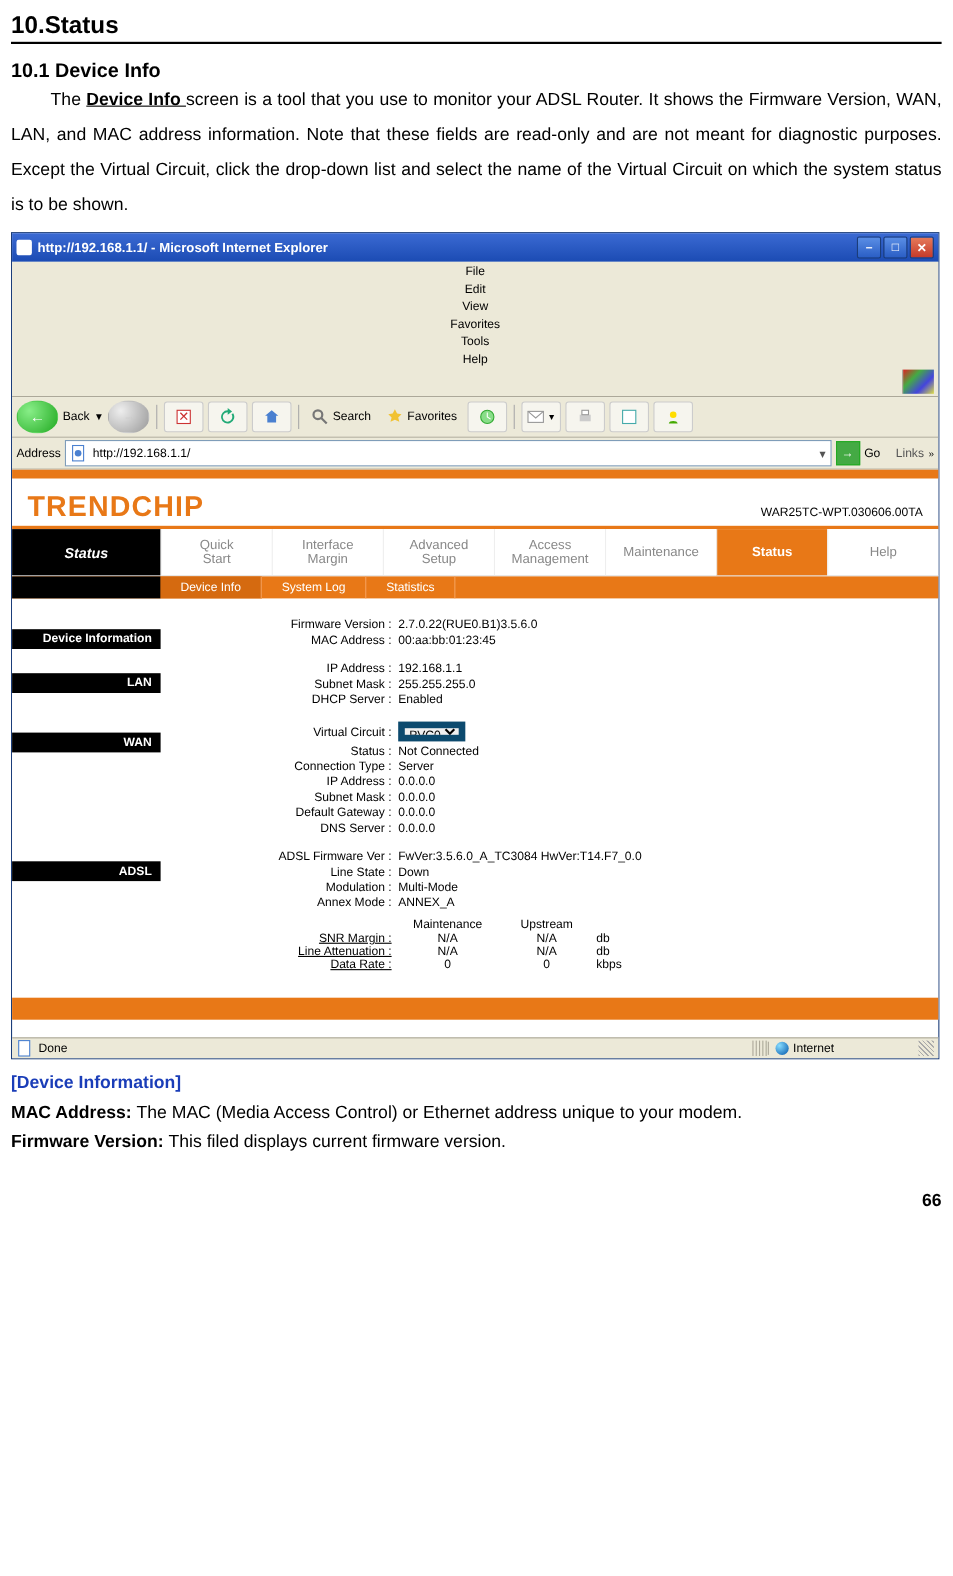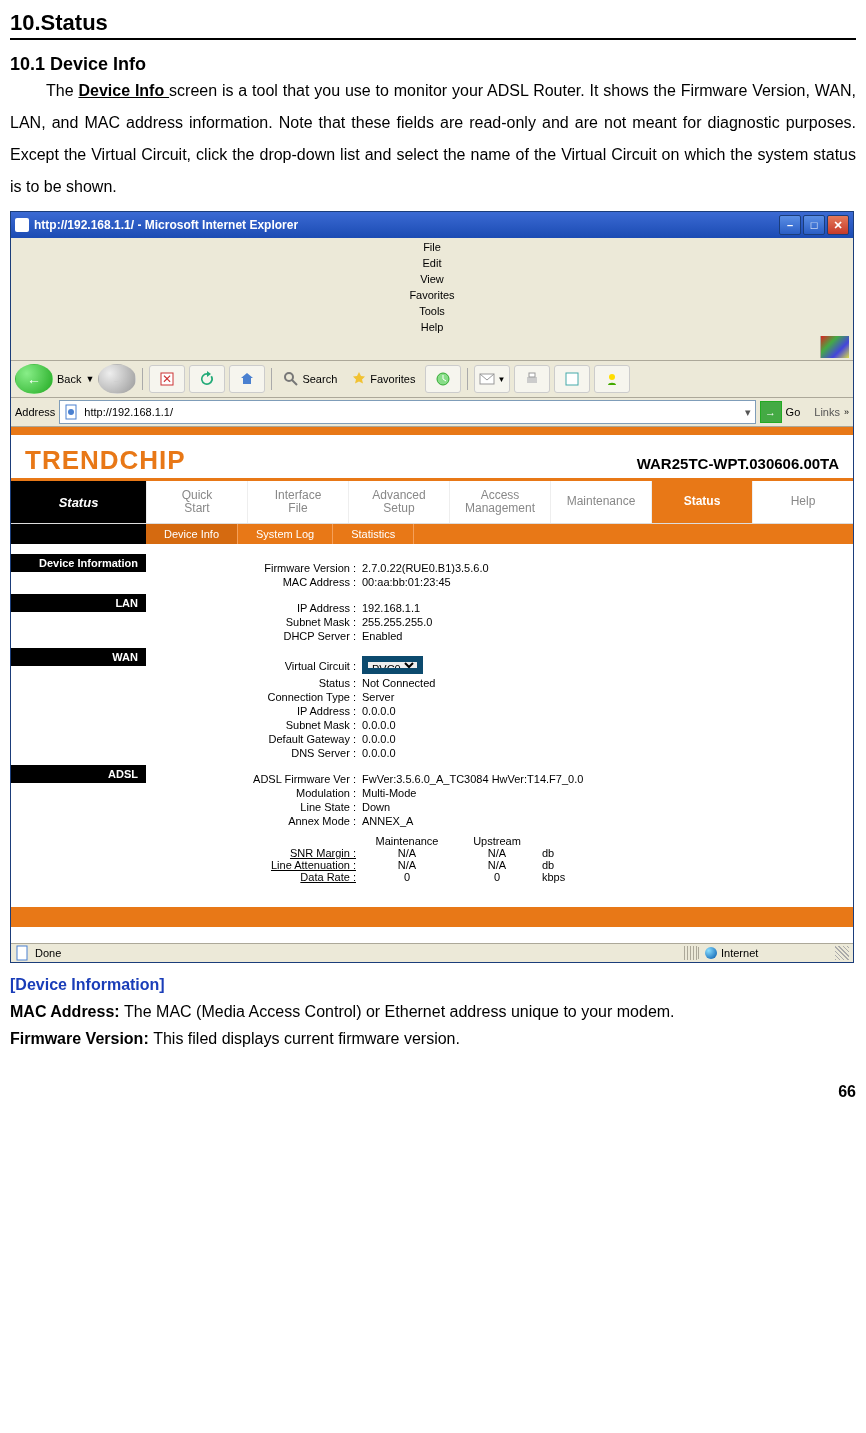--- a/index.html
+++ b/index.html
@@ -106,41 +106,41 @@
   .ie-addr .addr-input {
     flex:1;height:20px;border:1px solid #7f9db9;background:#fff;padding:1px 4px;
     display:flex;align-items:center;gap:4px;
   }
   .go-btn{width:20px;height:20px;background:#4a4;border:1px solid #2a2;display:flex;align-items:center;justify-content:center;color:#fff;}
   .ie-content { background:#fff; }
   
   .router-top { height:8px; background: #e87817; }
   .brand-bar { padding: 10px 14px 2px 14px; display:flex; align-items:baseline;}
   .brand { font-size: 26px; font-weight: bold; color:#e87817; letter-spacing:1px; font-family: Arial; }
-  .fwid { margin-left:auto; font-size:15px; font-weight:bold; }
+  .fwid { margin-left:auto; font-size:11px; font-weight:normal; }
   .nav-wrap { border-top:3px solid #e87817; }
   .nav {
     display:flex;background:#fff;height:42px;border-bottom:1px solid #ddd;
   }
   .nav .left-label {
     width:135px;background:#000;color:#fff;font-weight:bold;display:flex;align-items:center;justify-content:center;font-size:13px;font-style:italic;
   }
   .nav .tab {
     flex:1;display:flex;align-items:center;justify-content:center;color:#888;font-size:12px;border-left:1px solid #eee;text-align:center;line-height:1.1;
   }
   .nav .tab.active { background:#e87817;color:#fff;font-weight:bold; }
   .subnav {
     display:flex;background:#e87817;color:#fff;height:20px;font-size:11px;align-items:center;
   }
   .subnav .pad{width:135px;background:#000;height:100%;}
   .subnav .sub {padding:0 18px;border-right:1px solid #f5a05a;height:100%;display:flex;align-items:center;}
   .subnav .sub.active{background:#d56a10;}
   .section-bar{background:#000;color:#fff;font-weight:bold;font-size:11px;padding:3px 8px 3px 0;text-align:right;width:135px;box-sizing:border-box;}
   .sec-wrap{display:flex;}
-  .sec-wrap .lab{width:135px;}
+  .sec-wrap .lab{width:135px;margin-top:18px;}
   .fields{flex:1;padding:6px 10px 4px 10px;}
   .row{display:flex;gap:6px;align-items:center;font-size:11px;margin:2px 0;}
   .row .k{width:200px;text-align:right;}
   .row .v{flex:1;}
   select.small{font-size:11px;border:6px solid #0c4a6e;height:18px;background:#efefef;}
   .adsl-table{font-size:11px;margin-top:8px;}
   .adsl-table .hdr{display:flex;font-weight:normal;}
   .adsl-table .hdr,.adsl-table .trow{display:flex;}
   .adsl-table .c0{width:200px;text-align:right;padding-right:6px;text-decoration:underline;}
   .adsl-table .c1{width:90px;text-align:center;}
@@ -281,21 +281,21 @@
       <div class="brand-bar">
         <div class="brand">TRENDCHIP</div>
         <div class="fwid">WAR25TC-WPT.030606.00TA</div>
       </div>
       <div class="nav-wrap">
         <div class="nav">
           <div class="left-label">Status</div>
           <div class="tab" style="white-space:pre-line;">Quick
 Start</div>
           <div class="tab" style="white-space:pre-line;">Interface
-File</div>
+Margin</div>
           <div class="tab" style="white-space:pre-line;">Advanced
 Setup</div>
           <div class="tab" style="white-space:pre-line;">Access
 Management</div>
           <div class="tab">Maintenance</div>
           <div class="tab active">Status</div>
           <div class="tab">Help</div>
         </div>
         <div class="subnav">
           <div class="pad"></div>
@@ -382,26 +382,26 @@
       <div class="sec-wrap">
         <div class="lab">
             <div class="section-bar">ADSL</div>
           </div>
         <div class="fields">
           <div class="row">
               <div class="k">ADSL Firmware Ver :</div>
               <div class="v">FwVer:3.5.6.0_A_TC3084 HwVer:T14.F7_0.0</div>
             </div>
           <div class="row">
+              <div class="k">Line State :</div>
+              <div class="v">Down</div>
+            </div>
+          <div class="row">
               <div class="k">Modulation :</div>
               <div class="v">Multi-Mode</div>
-            </div>
-          <div class="row">
-              <div class="k">Line State :</div>
-              <div class="v">Down</div>
             </div>
           <div class="row">
               <div class="k">Annex Mode :</div>
               <div class="v">ANNEX_A</div>
             </div>
 
           <div class="adsl-table">
             <div class="hdr">
               <div class="c0"></div>
               <div class="c1">Maintenance</div>

